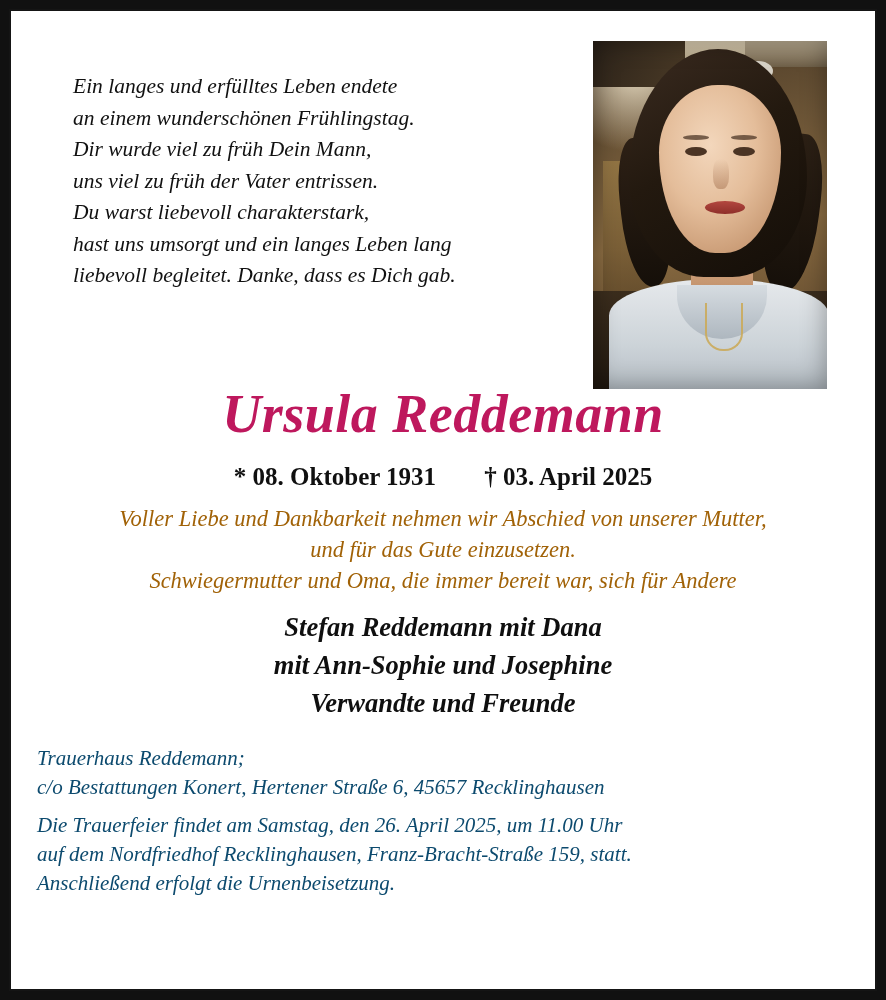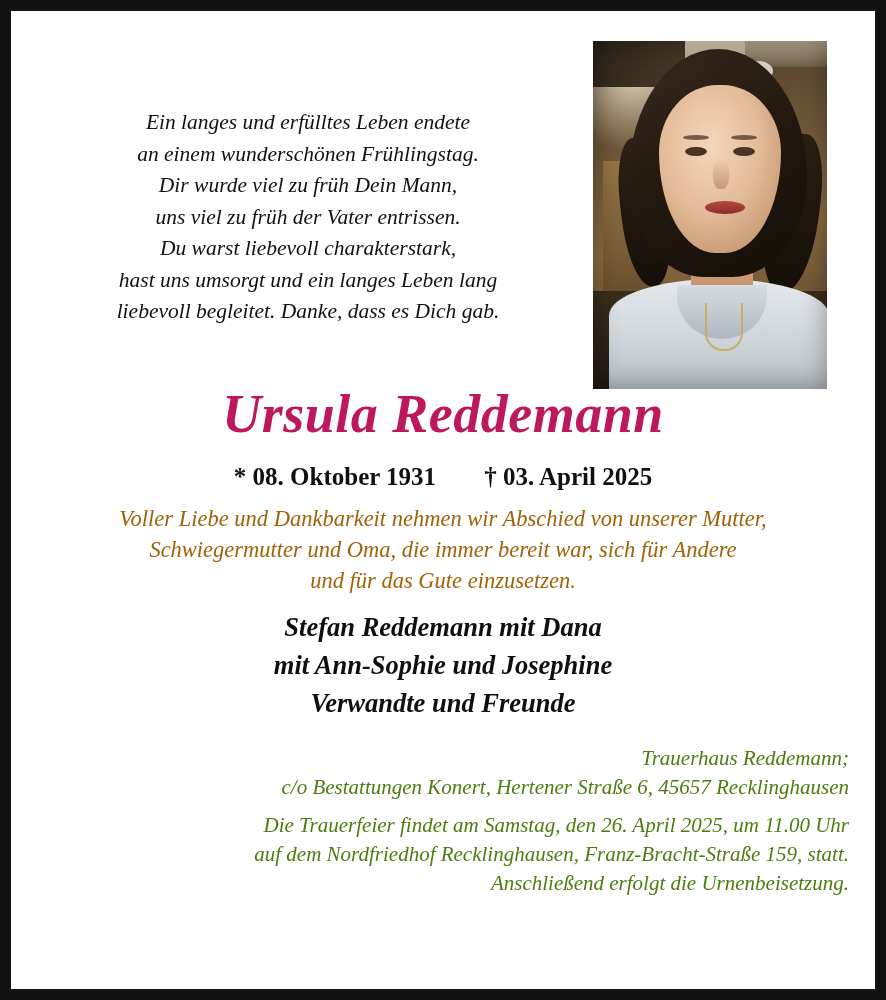--- a/index.html
+++ b/index.html
@@ -41,26 +41,25 @@
   
   .top-area {
     position: relative;
     height: 352px;
   }
   .poem {
     position: absolute;
     left: 36px;
     top: 42px;
     width: 470px;
-    text-align: center;
+    text-align: left;
     font-style: italic;
     font-size: 21.5px;
     line-height: 31.5px;
     color: #111111;
-    margin-top: 36px;
   }
   .poem div {
     white-space: nowrap;
   }
   .portrait {
     position: absolute;
     right: 22px;
     top: 12px;
     width: 234px;
     height: 348px;
@@ -258,25 +257,25 @@
     line-height: 38px;
     color: #0f0f0f;
   }
   .family div {
     white-space: nowrap;
   }
 
   
   .details {
     margin-top: 22px;
-    text-align: right;
+    text-align: left;
     font-style: italic;
     font-size: 21px;
     line-height: 29px;
-    color: #4d7c0f;
+    color: #0c4a6e;
   }
   .details div {
     white-space: nowrap;
   }
   .details .block-2 {
     margin-top: 9px;
   }
 </style>
 </head>
 <body>
@@ -328,22 +327,22 @@
 
       <div class="name">Ursula Reddemann</div>
 
       <div class="dates">
         <span>* 08. Oktober 1931</span>
         <span>† 03. April 2025</span>
       </div>
 
       <div class="dedication">
         <div>Voller Liebe und Dankbarkeit nehmen wir Abschied von unserer Mutter,</div>
+        <div>und für das Gute einzusetzen.</div>
         <div>Schwiegermutter und Oma, die immer bereit war, sich für Andere</div>
-        <div>und für das Gute einzusetzen.</div>
       </div>
 
       <div class="family">
         <div>Stefan Reddemann mit Dana</div>
         <div>mit Ann-Sophie und Josephine</div>
         <div>Verwandte und Freunde</div>
       </div>
 
       <div class="details">
         <div class="block-1">

